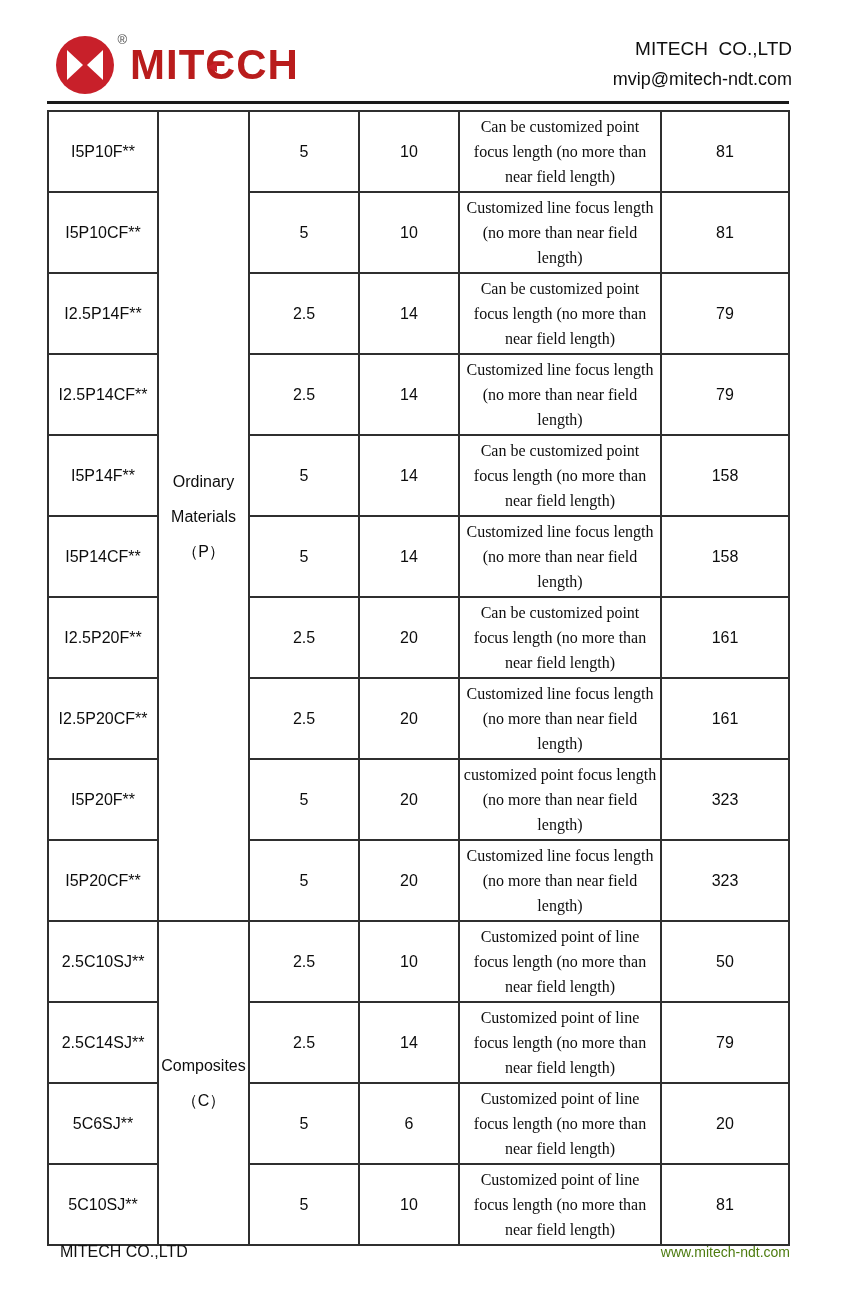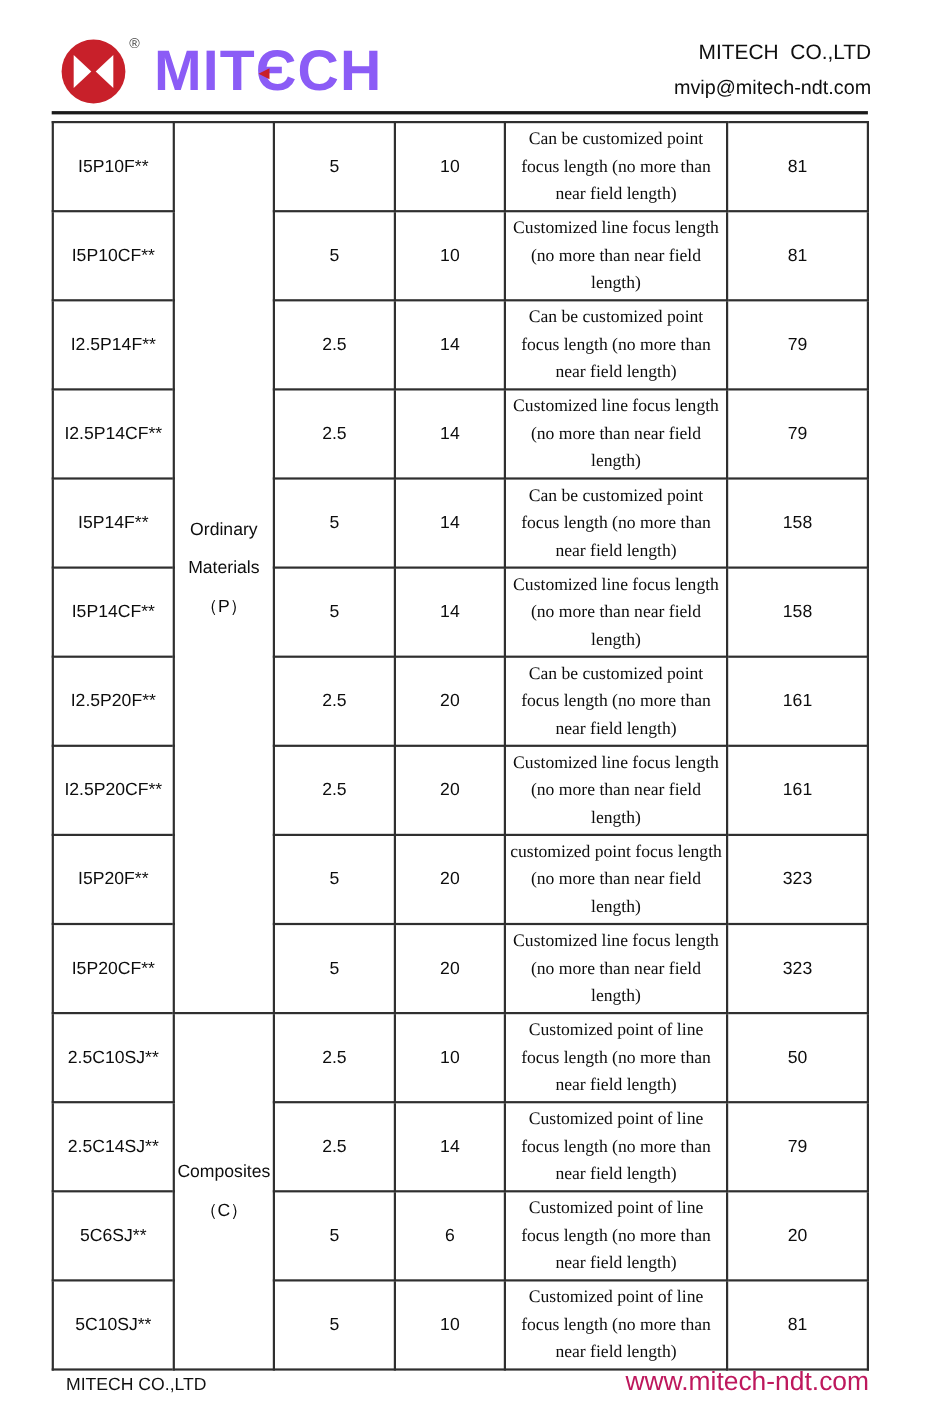--- a/index.html
+++ b/index.html
@@ -6,42 +6,42 @@
   body { width: 850px; height: 1297px; font-family: "Liberation Sans", sans-serif; color: #111; }
   .page { position: relative; width: 850px; height: 1297px; overflow: hidden; background: #fff; }
 
   
   .logo { position: absolute; top: 36px; left: 56px; display: flex; align-items: center; }
   .logo-circle { position: relative; width: 58px; height: 58px; border-radius: 50%; background: #c8202a; }
   .tri { position: absolute; top: 50%; width: 0; height: 0; transform: translateY(-50%); }
   .tri-left  { left: 11px;  border-top: 15px solid transparent; border-bottom: 15px solid transparent; border-left: 16px solid #fff; }
   .tri-right { right: 11px; border-top: 15px solid transparent; border-bottom: 15px solid transparent; border-right: 16px solid #fff; }
   .reg { position: absolute; top: -4px; right: -13px; font-size: 13px; color: #4a4a4a; }
-  .wordmark { margin-left: 26px; font-size: 52px; font-weight: bold; letter-spacing: 1px; color: #8b5cf6; line-height: 1; }
+  .wordmark { margin-left: 16px; font-size: 42px; font-weight: bold; letter-spacing: 1px; color: #b91c1c; line-height: 1; }
   .eglyph { position: relative; display: inline-block; }
   .red-arrow { position: absolute; left: 2px; top: 54%; transform: translateY(-50%); width: 0; height: 0;
                border-top: 5px solid transparent; border-bottom: 5px solid transparent; border-right: 10px solid #c8202a; }
   .hdr-right { position: absolute; top: 34px; right: 58px; text-align: right; color: #0f0f0f; }
   .hdr-company { font-size: 19px; line-height: 30px; white-space: pre; }
   .hdr-email   { font-size: 18px; line-height: 30px; }
   .header-rule { position: absolute; top: 101px; left: 47px; width: 742px; height: 3px; background: #1a1a1a; }
 
   
   table.spec { position: absolute; top: 110px; left: 47px; width: 741px; border-collapse: collapse; table-layout: fixed; }
   table.spec td { border: 2px solid #2f2f2f; text-align: center; vertical-align: middle;
                   font-size: 16px; color: #0d0d0d; padding: 2px 2px; }
   table.spec tr { height: 76px; }
   .c-desc { line-height: 25px; font-family: Liberation Serif, serif; }
   .c-group div { line-height: 35px; }
 
   
   .footer { position: absolute; top: 1243px; left: 60px; width: 730px;
             display: flex; justify-content: space-between; align-items: baseline; }
   .ft-company { font-size: 16px; color: #111; }
-  .ft-site    { font-size: 24px; color: #be185d; }
+  .ft-site    { font-size: 14px; color: #4d7c0f; }
 </style>
 </head>
 <body>
 
 <div class="page">
 
   <div class="logo">
     <div class="logo-circle">
       <span class="tri tri-left"></span>
       <span class="tri tri-right"></span>

